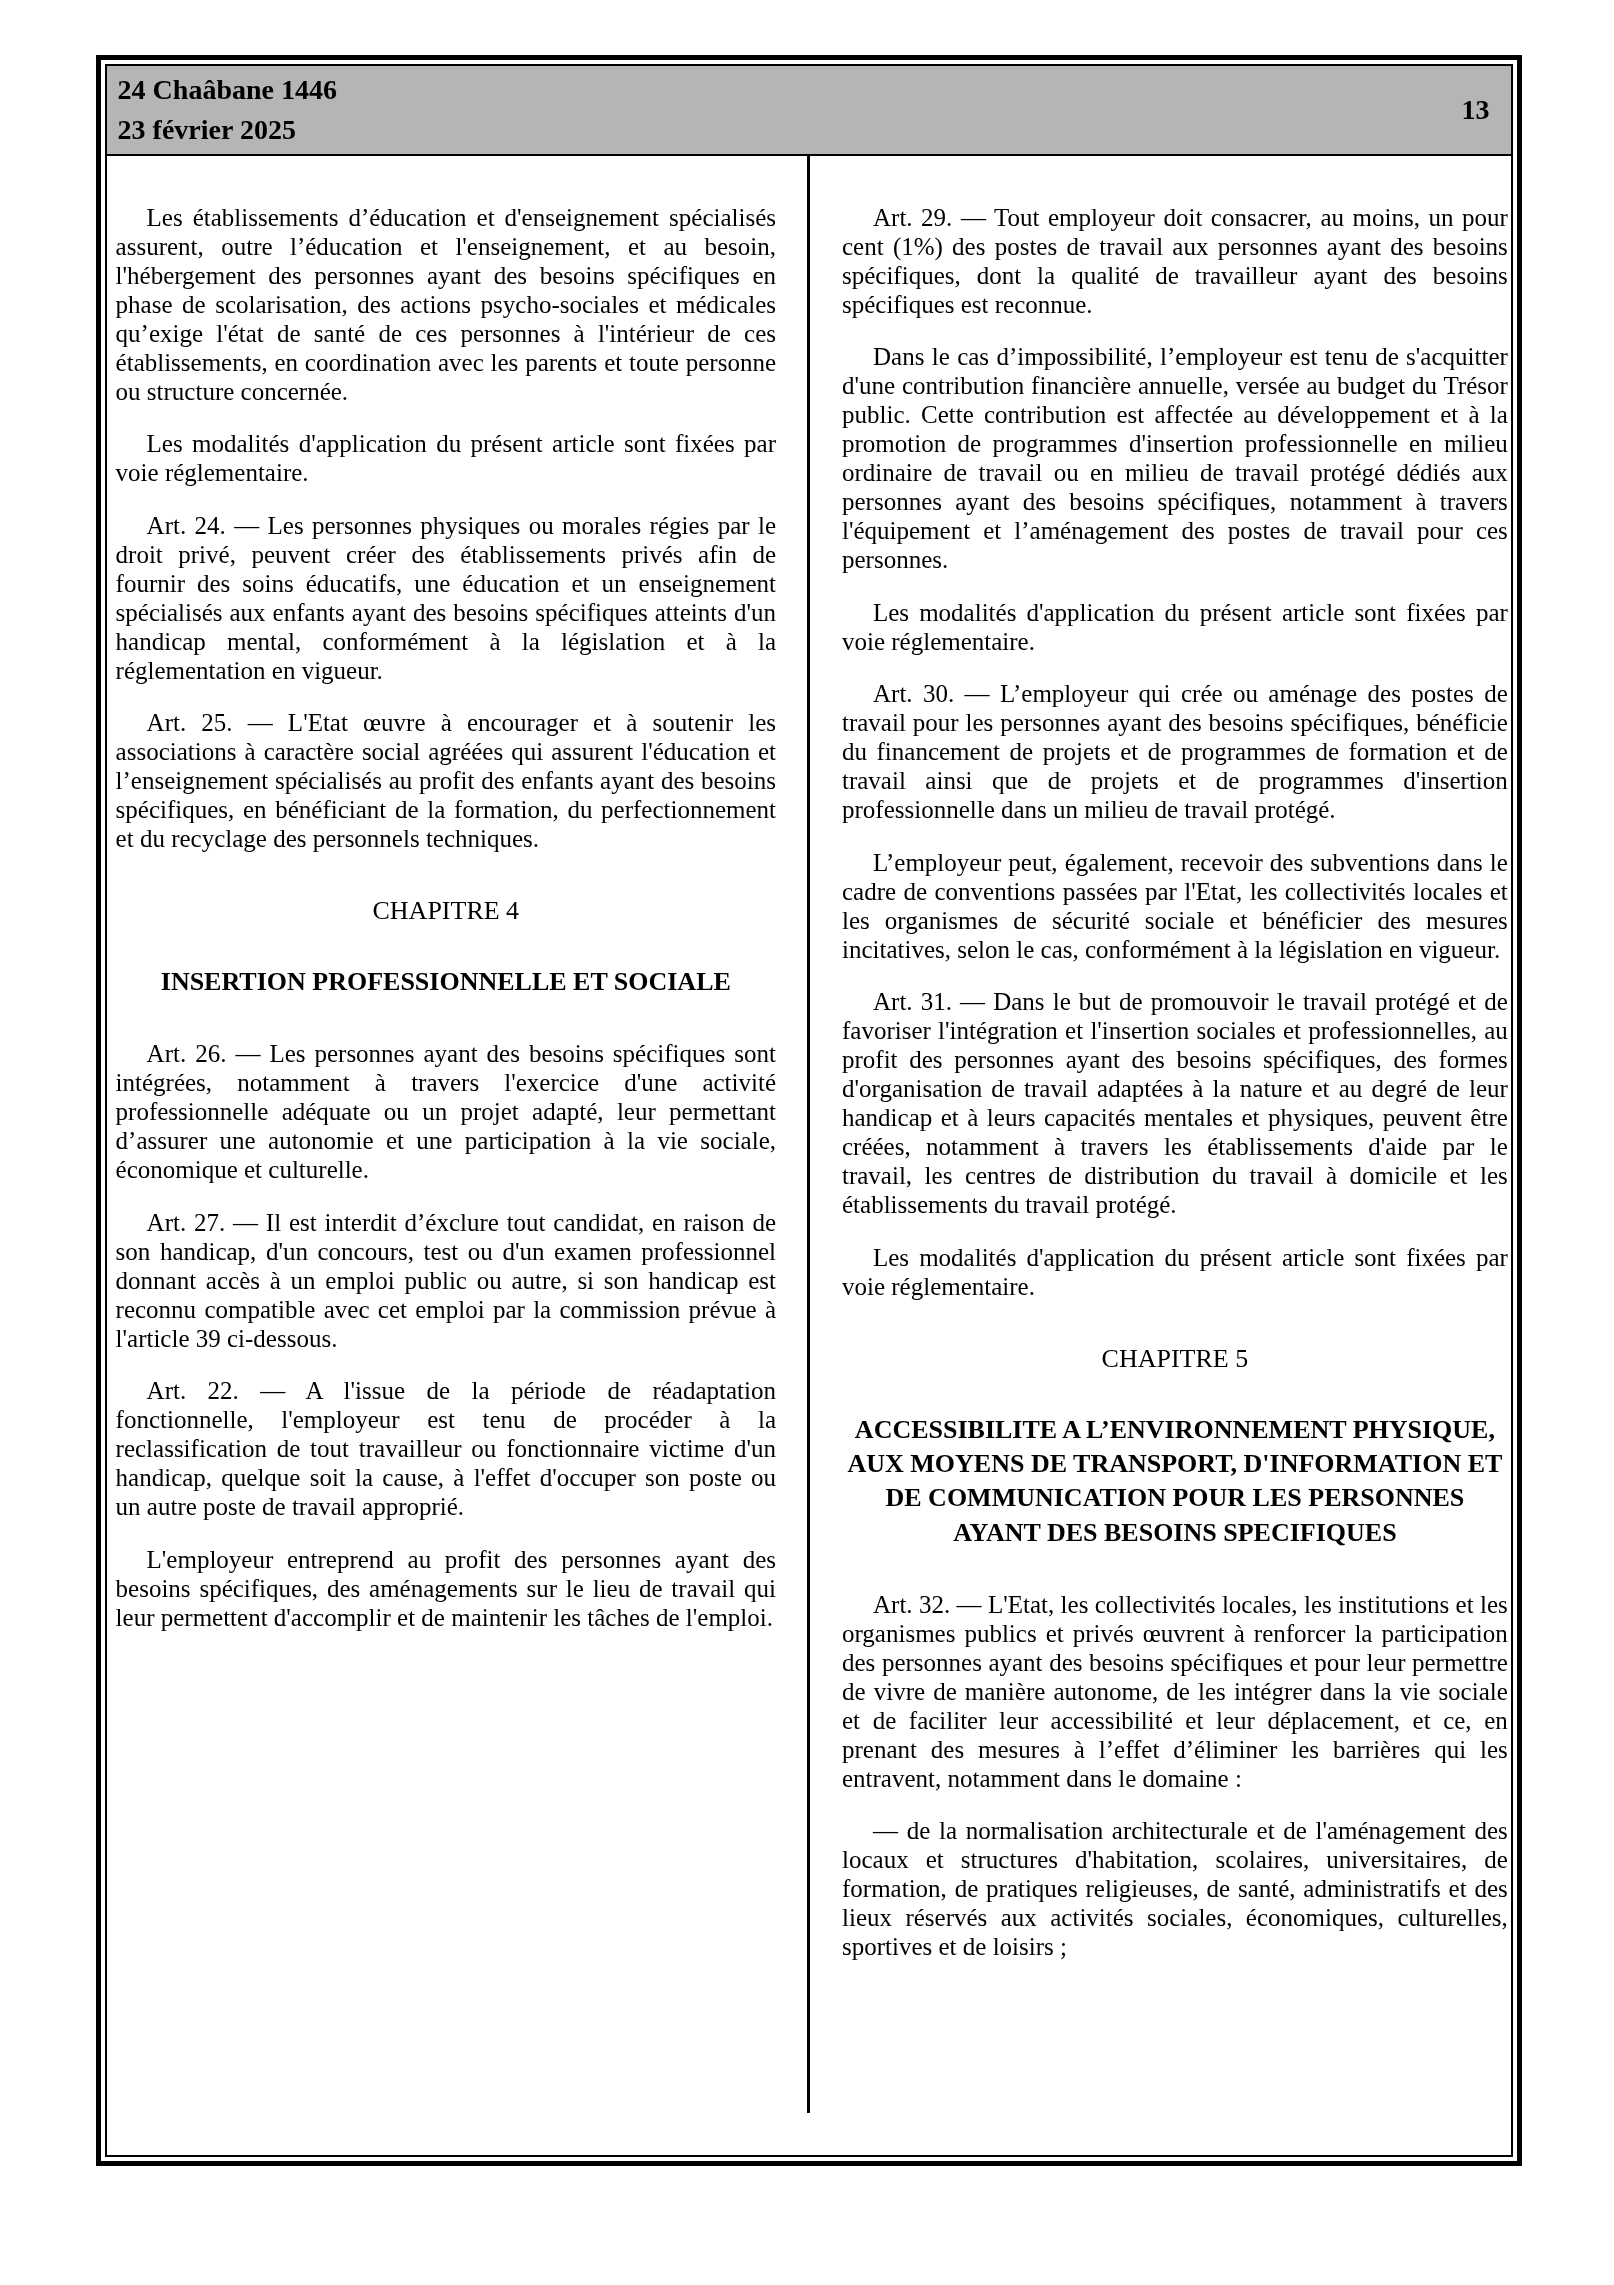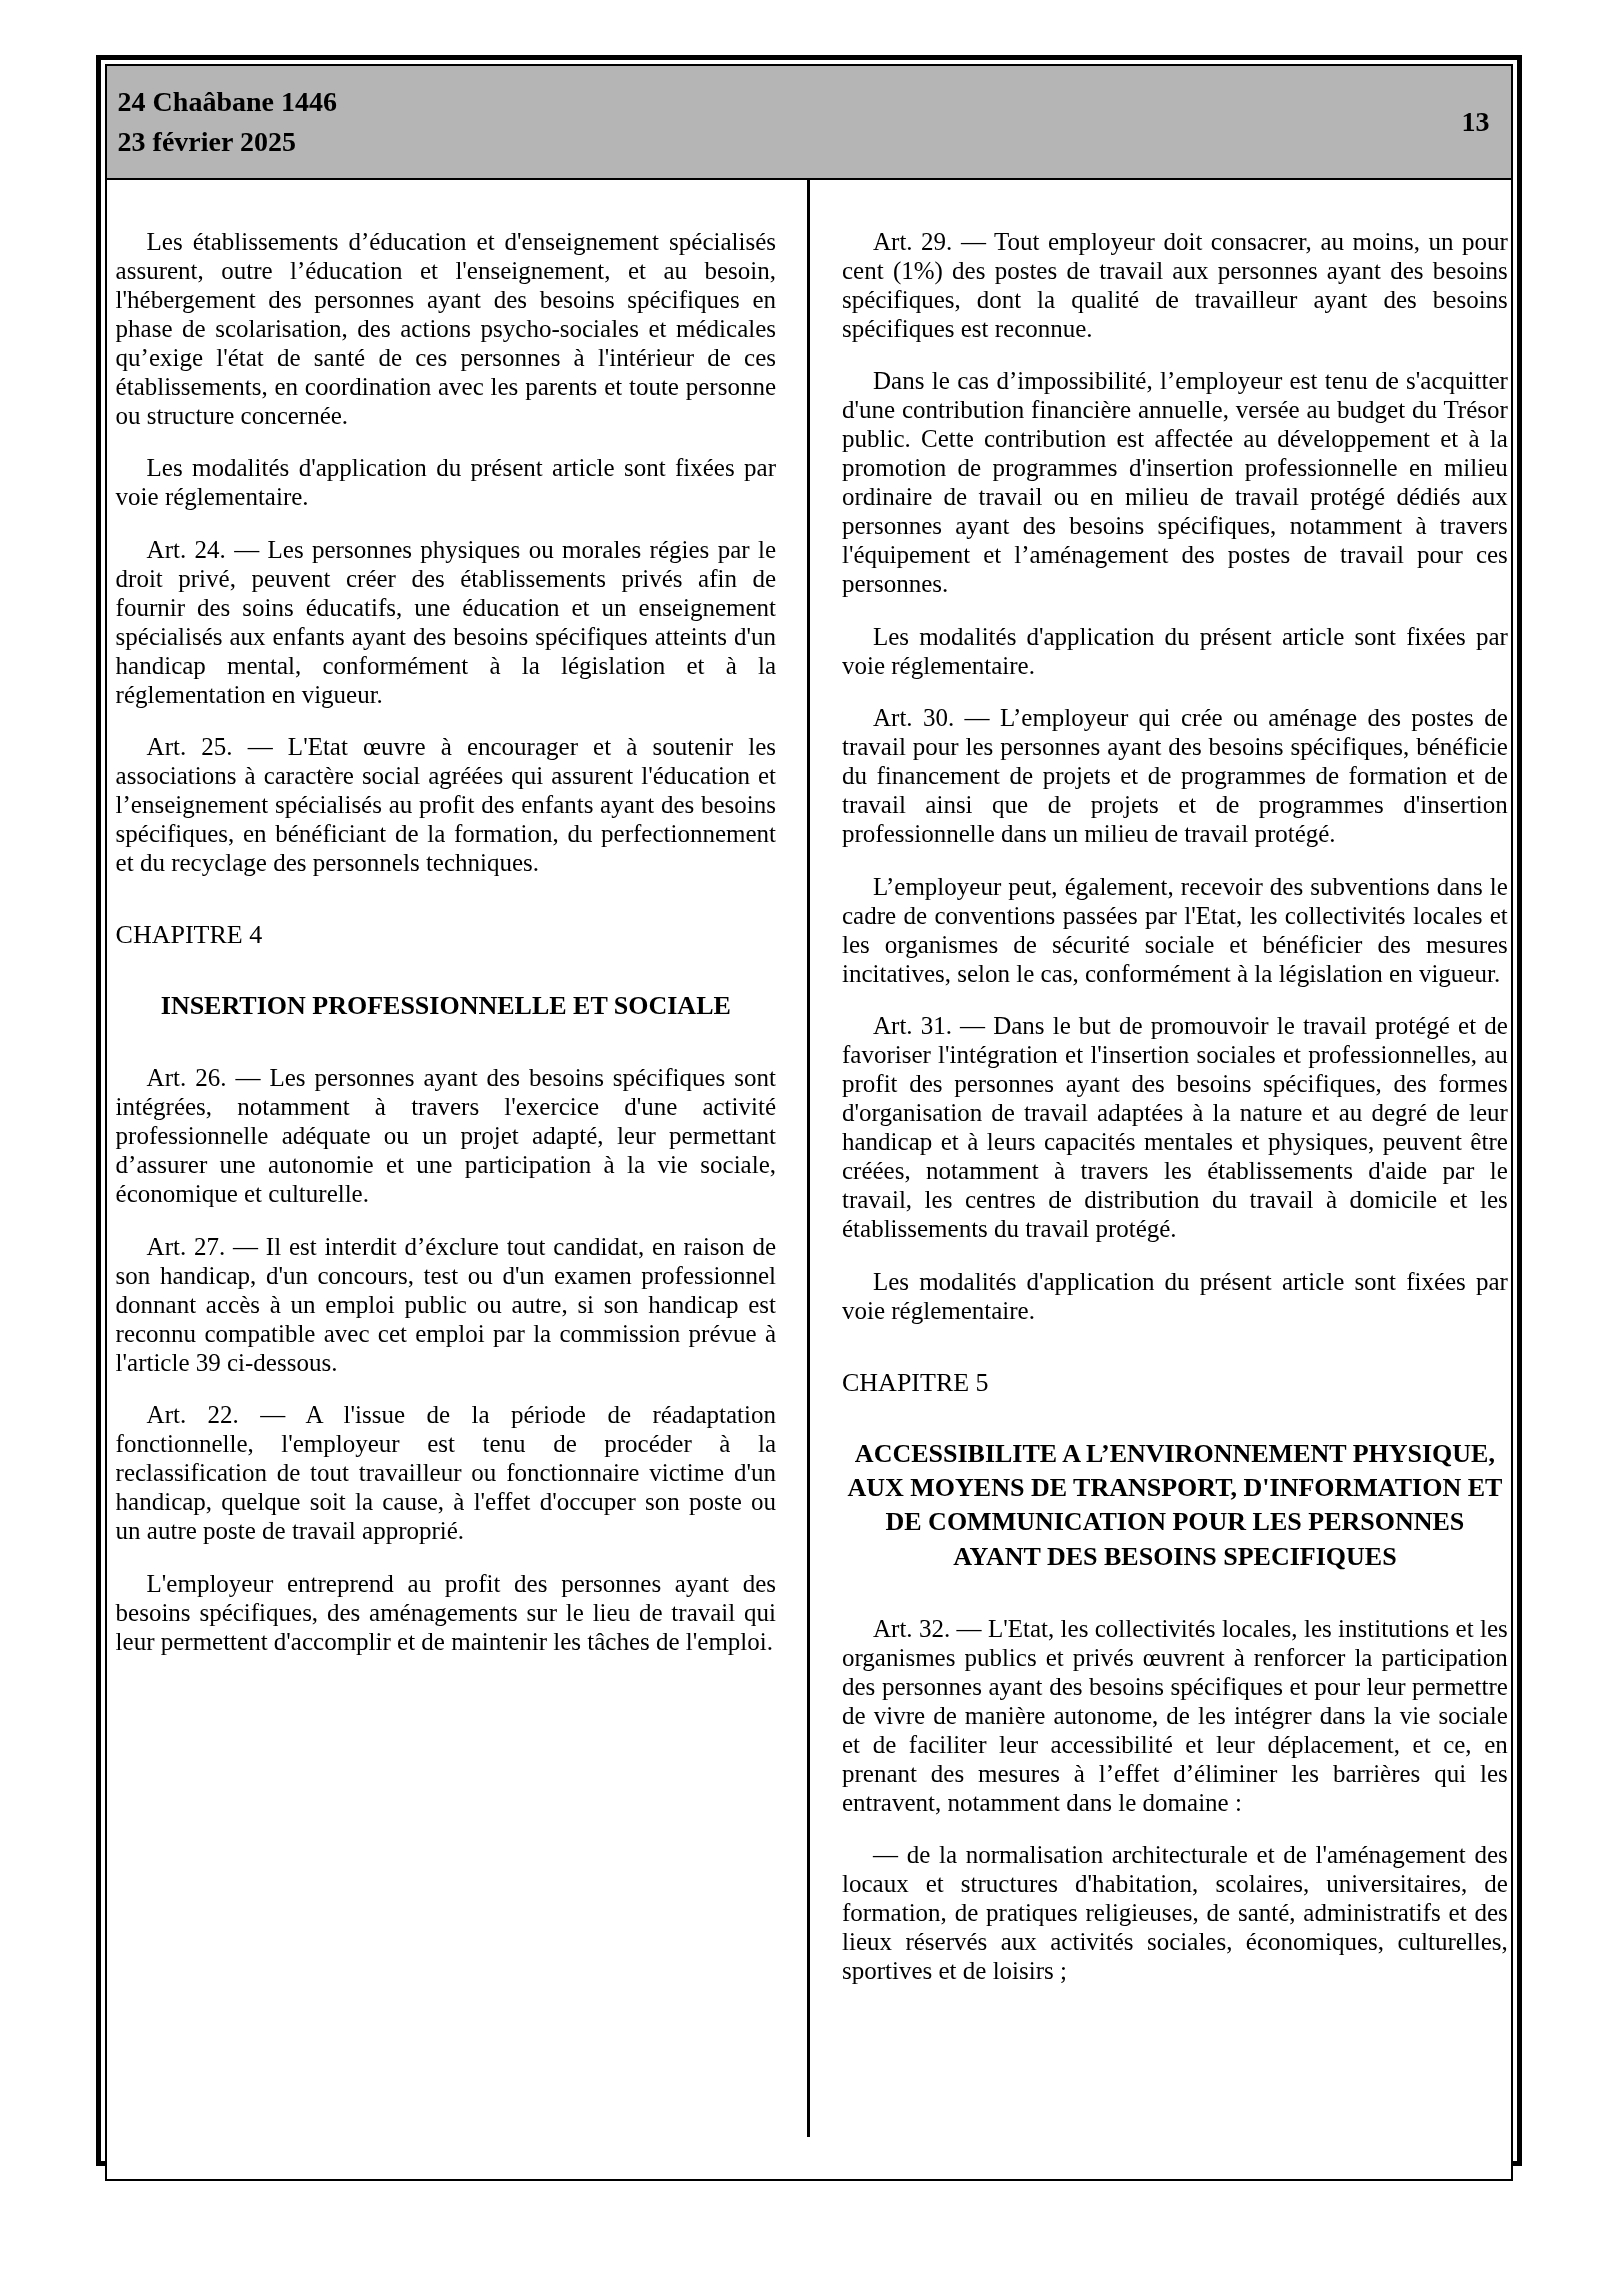--- a/index.html
+++ b/index.html
@@ -18,21 +18,21 @@
     left: 96px;
     top: 55px;
     width: 1426px;
     height: 2111px;
     border: 5.4px solid #000;
     padding: 3.6px;
     background: #ffffff;
   }
   .header-box {
     position: relative;
-    height: 116px;
+    height: 92px;
     border: 2.7px solid #000;
     background: #b5b5b5;
     display: flex;
     align-items: center;
     justify-content: space-between;
     padding: 0 22px 0 11px;
   }
   .header-dates {
     font-weight: bold;
     font-size: 28px;
@@ -79,20 +79,21 @@
   }
   .col-left  { padding: 0 33px 0 9px; }
   .col-right { padding: 0 3.6px 0 33px; }
   .col p.body {
     text-align: justify;
     text-indent: 31px;
     margin: 0 0 23.5px 0;
     hyphens: none;
   }
   .col .chapter {
+    text-align: center;
     font-size: 26px;
     margin: 43px 0 40px 0;
   }
   .col .titlehead {
     text-align: center;
     font-weight: bold;
     font-size: 26px;
     line-height: 1.32;
     margin: 0 0 40px 0;
   }

